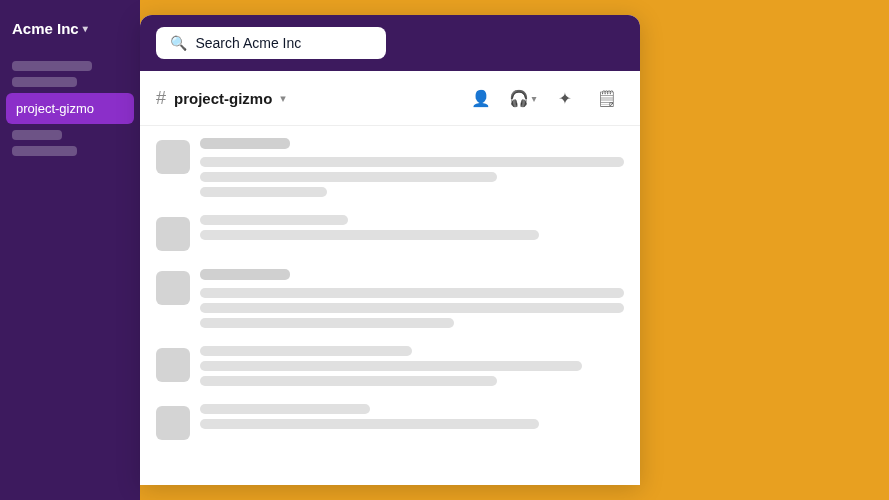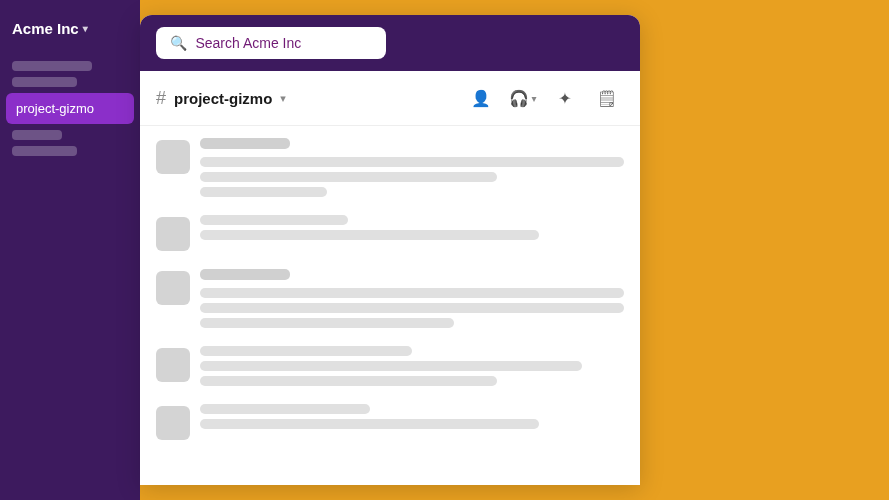--- a/index.html
+++ b/index.html
@@ -96,21 +96,21 @@
       gap: 8px;
       width: 230px;
     }
 
     .search-icon-glyph {
       color: #888;
       font-size: 14px;
     }
 
     .search-text {
-      color: #701a75;
+      color: #0f172a;
       font-size: 14px;
     }
 
     
     .channel-header {
       display: flex;
       align-items: center;
       padding: 10px 16px;
       border-bottom: 1px solid #eee;
       gap: 8px;

